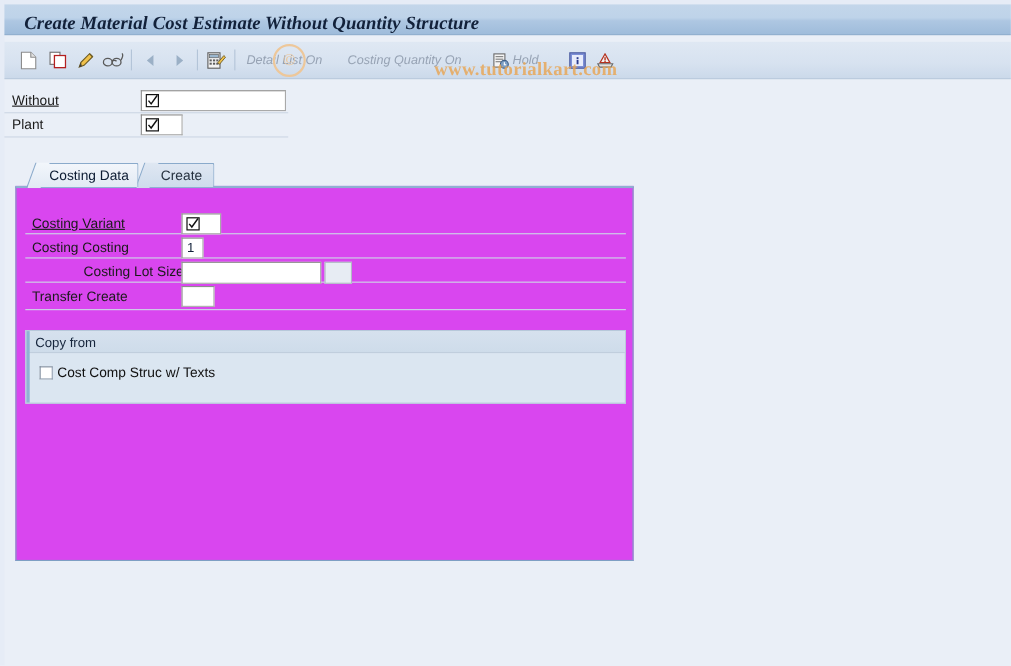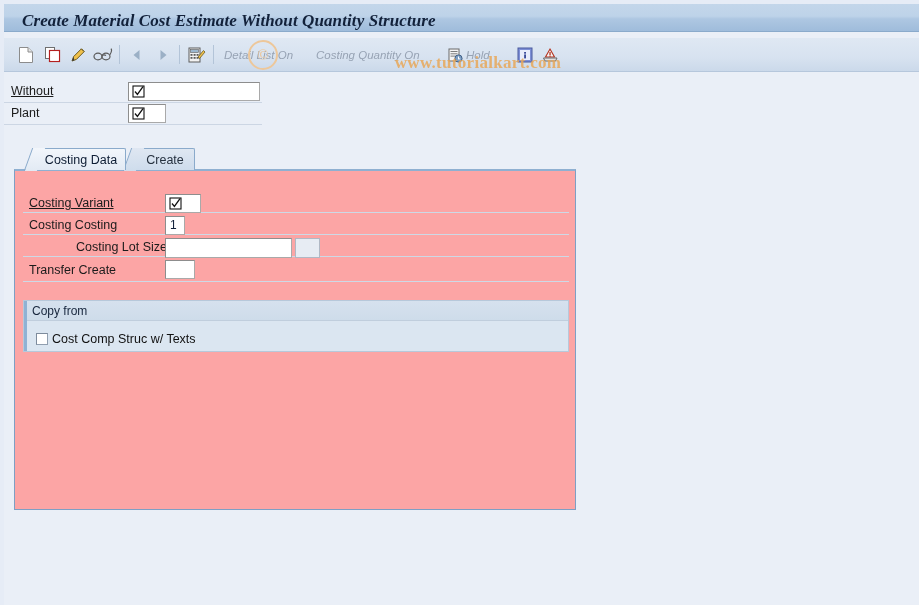--- a/index.html
+++ b/index.html
@@ -99,21 +99,21 @@
   .tab .skew{
     position:absolute;left:-9px;top:-1px;width:12px;height:23px;
     border-left:1px solid #8aaacb;
     transform:skewX(-20deg);
     background:inherit;
   }
 
   .tabpanel{
     position:absolute;left:14px;top:169px;width:562px;height:341px;
     box-sizing:border-box;
-    background:#fca5a5;
+    background:#d946ef;
     border:1px solid #7e9fc4;
     border-top:2px solid #8fb0d1;
   }
 
   
   .groupbox{
     position:absolute;box-sizing:border-box;
     background:#dbe6f1;
     border:1px solid #b7c8da;
   }
@@ -344,21 +344,21 @@
     </div>
     <div class="inp gray" style="left:280px;top:67px;width:25px;height:20px;">
       <span class="val"></span>
     </div>
 
     <div class="field-label" style="left: 14px; top: 92px;">Transfer Create</div>
     <div class="inp" style="left:150px;top:89px;width:30px;height:19px;">
       <span class="val"></span>
     </div>
 
-    <div class="groupbox" style="left: 8px; top: 129px; width: 546px; height: 52px;">
+    <div class="groupbox" style="left: 8px; top: 129px; width: 546px; height: 67px;">
       <div class="gb-accent"></div>
       <div class="gb-head">Copy from</div>
       <div class="cb-row" style="left:12px;top:31px;">
         <span class="cbox"></span>
         <span class="cb-label">Cost Comp Struc w/ Texts</span>
       </div>
     </div>
 
   </div>
 

